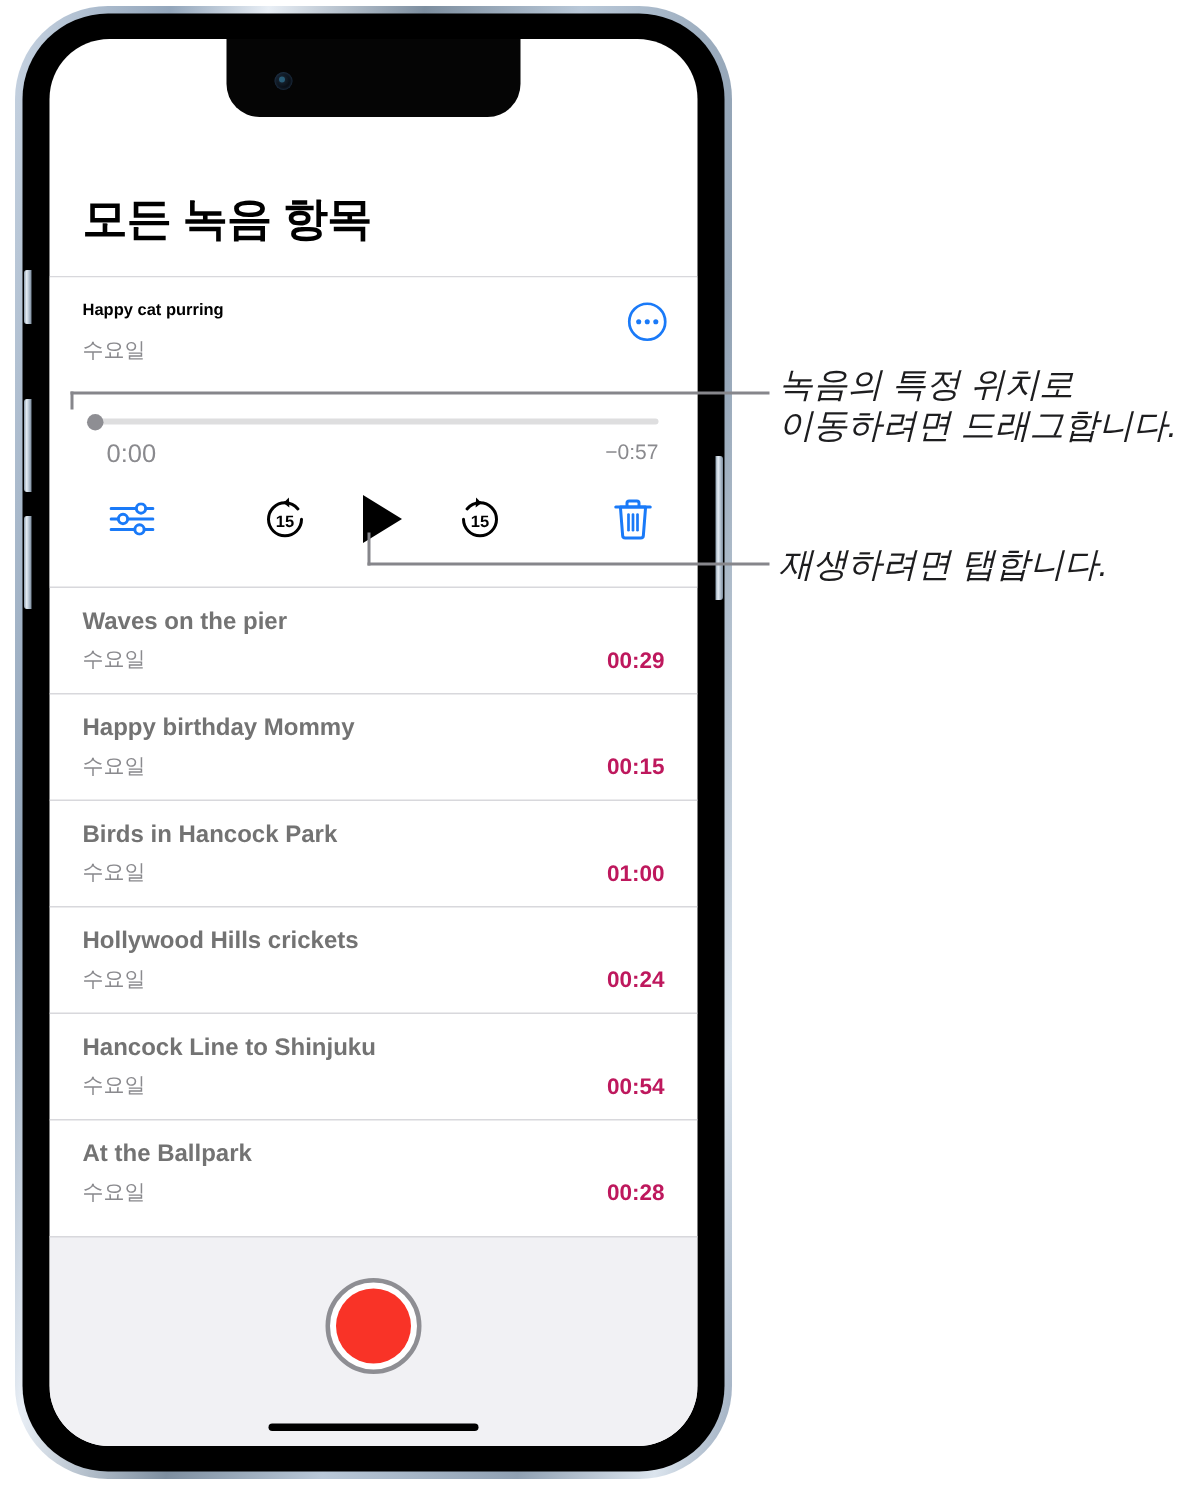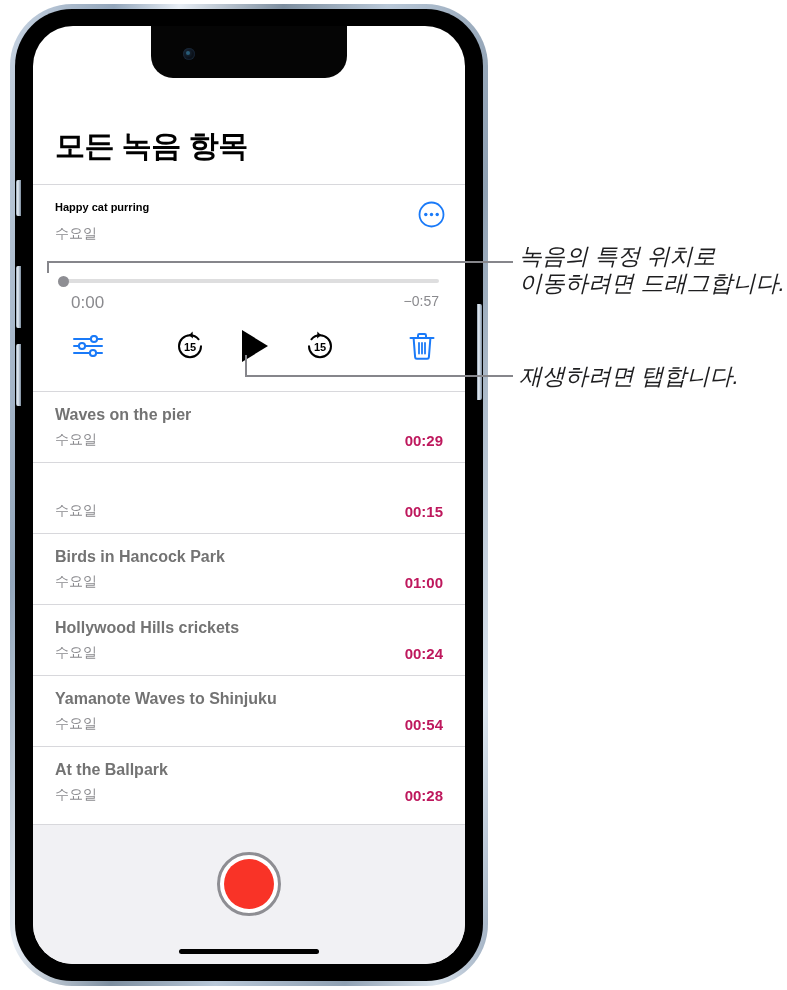--- a/index.html
+++ b/index.html
@@ -452,38 +452,39 @@
 
     <div id="recordings-list">
 
       <div class="list-row">
         <div class="row-title">Waves on the pier</div>
         <div class="row-date">수요일</div>
         <div class="row-duration">00:29</div>
       </div>
 
       <div class="list-row">
+        <div class="row-title">Happy birthday Mommy</div>
         <div class="row-date">수요일</div>
         <div class="row-duration">00:15</div>
       </div>
 
       <div class="list-row">
         <div class="row-title">Birds in Hancock Park</div>
         <div class="row-date">수요일</div>
         <div class="row-duration">01:00</div>
       </div>
 
       <div class="list-row">
         <div class="row-title">Hollywood Hills crickets</div>
         <div class="row-date">수요일</div>
         <div class="row-duration">00:24</div>
       </div>
 
       <div class="list-row">
-        <div class="row-title">Yamanote Waves to Shinjuku</div>
+        <div class="row-title">Hancock Line to Shinjuku</div>
         <div class="row-date">수요일</div>
         <div class="row-duration">00:54</div>
       </div>
 
       <div class="list-row">
         <div class="row-title">At the Ballpark</div>
         <div class="row-date">수요일</div>
         <div class="row-duration">00:28</div>
       </div>
 

